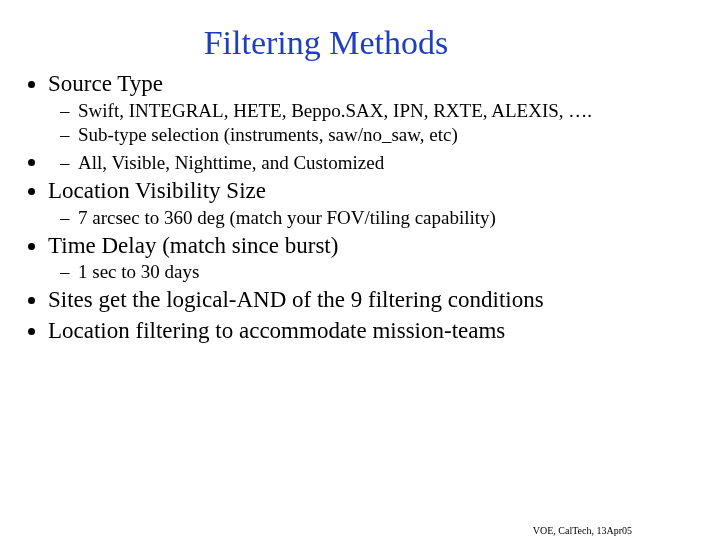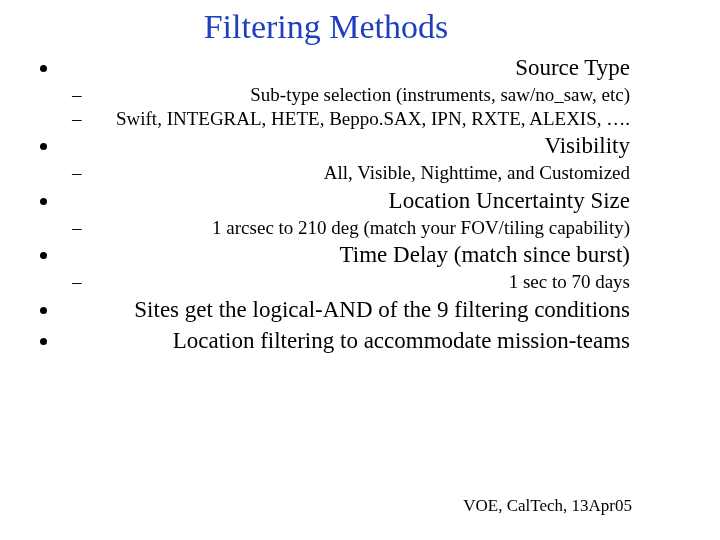--- a/index.html
+++ b/index.html
@@ -10,39 +10,38 @@
     background: #ffffff;
     font-family: "Times New Roman", Times, serif;
     color: #000;
     overflow: hidden;
   }
   .slide {
     position: relative;
     width: 652px;
     height: 540px;
     box-sizing: border-box;
-    padding: 8px 22px 0 22px;
+    padding: 24px 22px 0 22px;
   }
   .title {
     text-align: center;
     font-size: 34px;
     color: #1f3fbf;
     margin: 0 0 8px 0;
     font-weight: normal;
   }
   ul.level1 {
     list-style: disc;
     margin: 0;
     padding-left: 26px;
     font-size: 23px;
     line-height: 1.25;
   }
   ul.level1 > li {
-    margin: 2px 0 0 12px;
-    text-align: right;
+    margin: 2px 0 0 0;
   }
   ul.level2 {
     list-style: none;
     margin: 0 0 2px 0;
     padding-left: 30px;
     font-size: 19px;
   }
   ul.level2 > li {
     position: relative;
     margin: 0;
@@ -52,54 +51,53 @@
     position: absolute;
     left: -18px;
     top: 0;
   }
   .spacer {
     height: 22px;
   }
   .footer {
     position: absolute;
     right: 20px;
-    bottom: 24px;
-    font-size: 17px;
+    bottom: 4px;
+    font-size: 10px;
   }
 </style>
 </head>
 <body>
 
 <div class="slide">
   <h1 class="title">Filtering  Methods</h1>
 
   <ul class="level1">
     <li>
       <span>Source Type</span>
       <ul class="level2">
+        <li>Swift,  INTEGRAL,  HETE,  Beppo.SAX,  IPN,  RXTE,  ALEXIS, ….</li>
         <li>Sub-type selection  (instruments,  saw/no_saw,  etc)</li>
-        <li>Swift,  INTEGRAL,  HETE,  Beppo.SAX,  IPN,  RXTE,  ALEXIS, ….</li>
       </ul>
     </li>
     <li>
-      <span>Visibility</span>
       <ul class="level2">
         <li>All,  Visible,  Nighttime,  and Customized</li>
       </ul>
     </li>
     <li>
-      <span>Location Uncertainty Size</span>
+      <span>Location Visibility Size</span>
       <ul class="level2">
-        <li>1 arcsec  to  210 deg   (match your FOV/tiling capability)</li>
+        <li>7 arcsec  to  360 deg   (match your FOV/tiling capability)</li>
       </ul>
     </li>
     <li>
       <span>Time Delay  (match since burst)</span>
       <ul class="level2">
-        <li>1 sec  to  70 days</li>
+        <li>1 sec  to  30 days</li>
       </ul>
     </li>
     <li>Sites get the logical-AND of the 9 filtering conditions</li>
     <li>Location filtering to accommodate mission-teams</li>
   </ul>
 
   <div class="spacer"></div>
 
 
   <div class="footer">VOE, CalTech, 13Apr05</div>

